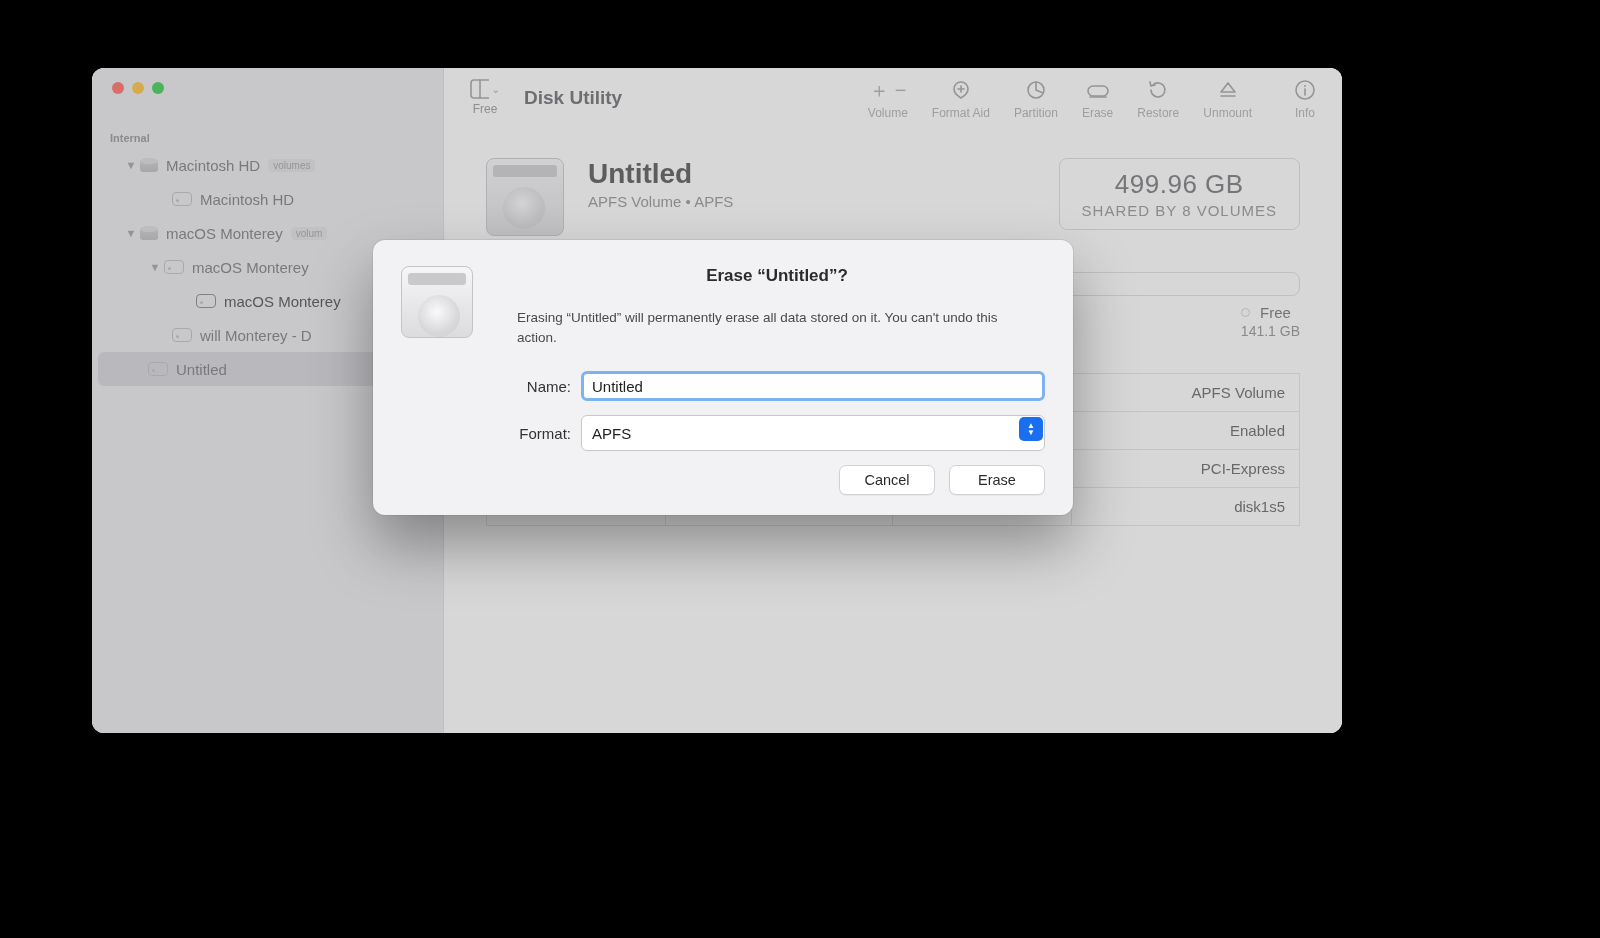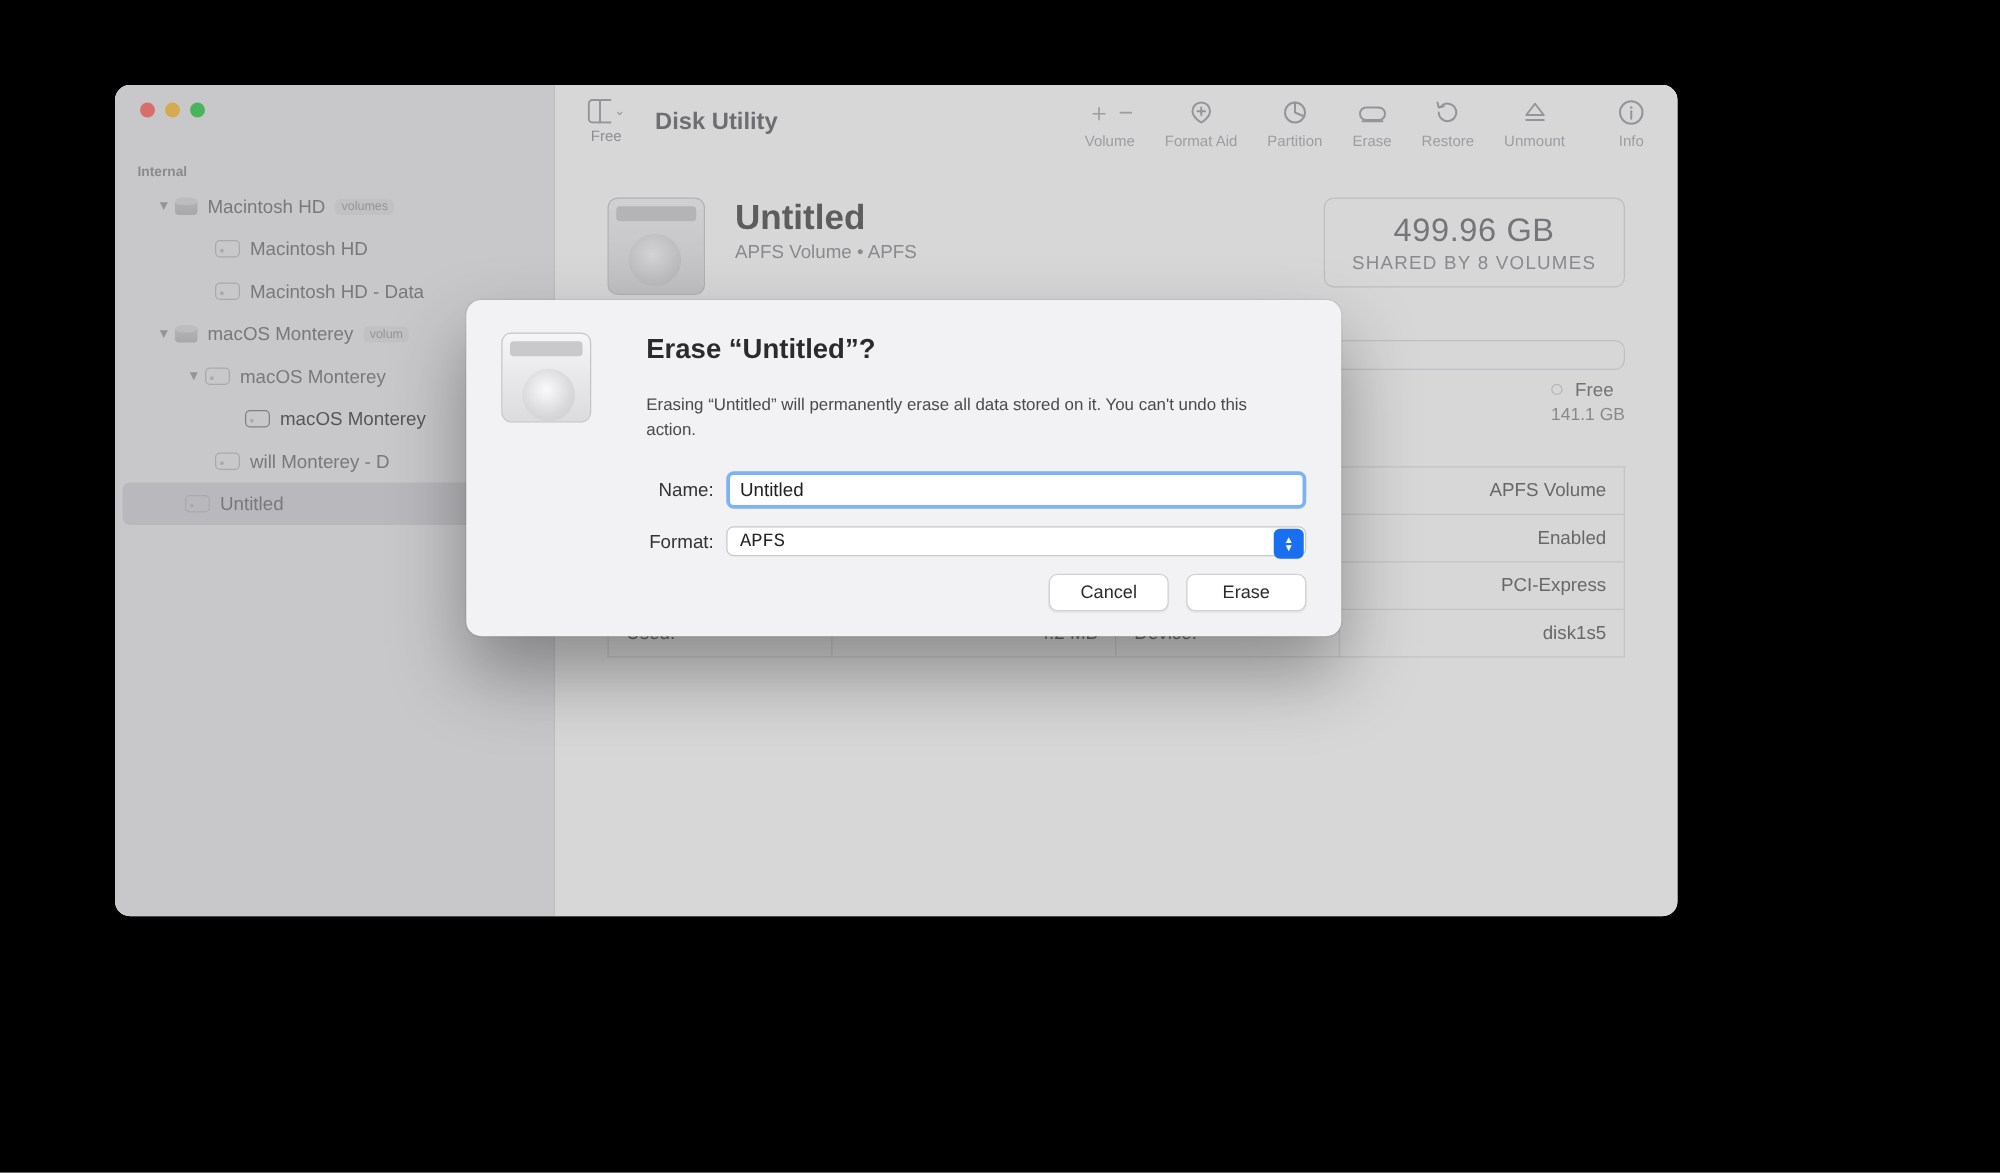--- a/index.html
+++ b/index.html
@@ -87,33 +87,33 @@
   .scrim { position:absolute; inset:0; background:rgba(140,140,144,.35); border-radius:12px; pointer-events:none;}
 
   
   .modal {
     position:absolute; left:373px; top:240px; width:700px;
     background:#f2f2f4; border-radius:12px; box-shadow:0 30px 60px rgba(0,0,0,.35), 0 0 0 1px rgba(0,0,0,.06);
     padding: 26px 28px 20px 28px;
   }
   .modal-head { display:flex; gap:20px; }
   .modal .bighdd { width:72px; height:72px; }
-  .m-title { font-size:22px; font-weight:700; color:#2b2b2e; }
+  .m-title { font-size:17px; font-weight:700; color:#2b2b2e;text-align:center; }
   .m-body  { font-size:13.5px; color:#4a4a4e; margin-top:22px; line-height:1.45; max-width:520px;}
   .form { margin-top:24px; }
   .frow { display:flex; align-items:center; margin-bottom:14px; }
   .flabel { width:180px; text-align:right; padding-right:10px; font-size:15px; color:#333;}
   .tinput {
     flex:1; height:30px; border:3px solid #7cb3f0; border-radius:6px; padding:0 8px;
     font-size:15px; background:#fff; outline:none; color:#222;
   }
   .selectwrap { flex:1; position:relative; }
   .select {
-    width:100%; height:24px; border:1px solid #c8c8cc; border-radius:6px; background:#fff;
-    padding:0 30px 0 10px; font-size:15px; color:#222; display:flex; align-items:center;font-family:Liberation Mono, monospace;
+    width:100%; height:36px; border:1px solid #c8c8cc; border-radius:6px; background:#fff;
+    padding:0 30px 0 10px; font-size:15px; color:#222; display:flex; align-items:center;
   }
   .sel-knob {
     position:absolute; right:2px; top:2px; width:24px; height:24px; border-radius:5px;
     background:#1a6ff1; color:#fff; display:flex; flex-direction:column; align-items:center; justify-content:center;
     font-size:8px; line-height:7px;
   }
   .btnrow { display:flex; justify-content:flex-end; gap:14px; margin-top:10px;}
   .btn {
     min-width:96px; height:30px; border-radius:7px; background:#fff; border:1px solid #d1d1d4;
     font-size:14.5px; color:#2b2b2e; display:flex; align-items:center; justify-content:center;
@@ -141,25 +141,20 @@
         <span class="ind ind-1"></span>
         <span class="chev">▼</span>
         <span class="cyl"></span>
         <span>Macintosh HD</span>
         <span class="tag-pill">volumes</span>
       </div>
       <div class="row">
         <span class="ind ind-3"></span>
         <span class="hdd"></span>
         <span>Macintosh HD</span>
-      </div>
-      <div class="row">
-        <span class="ind ind-3"></span>
-        <span class="hdd"></span>
-        <span>Macintosh HD - Data</span>
       </div>
 
       <div class="row">
         <span class="ind ind-1"></span>
         <span class="chev">▼</span>
         <span class="cyl"></span>
         <span>macOS Monterey</span>
         <span class="tag-pill">volum</span>
       </div>
       <div class="row">

